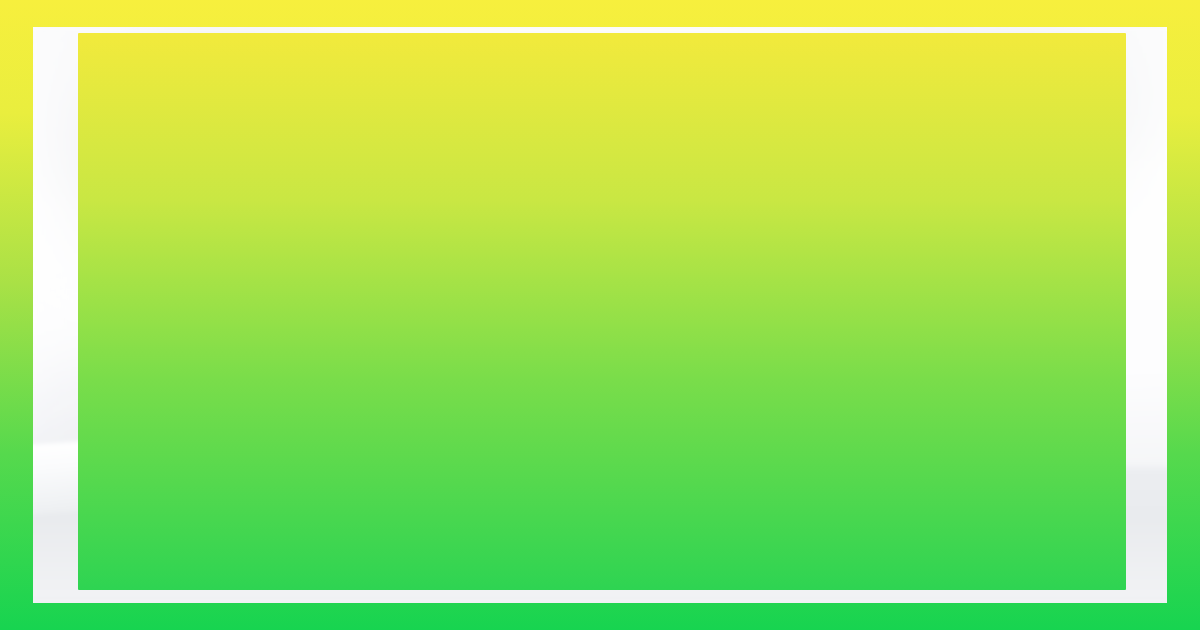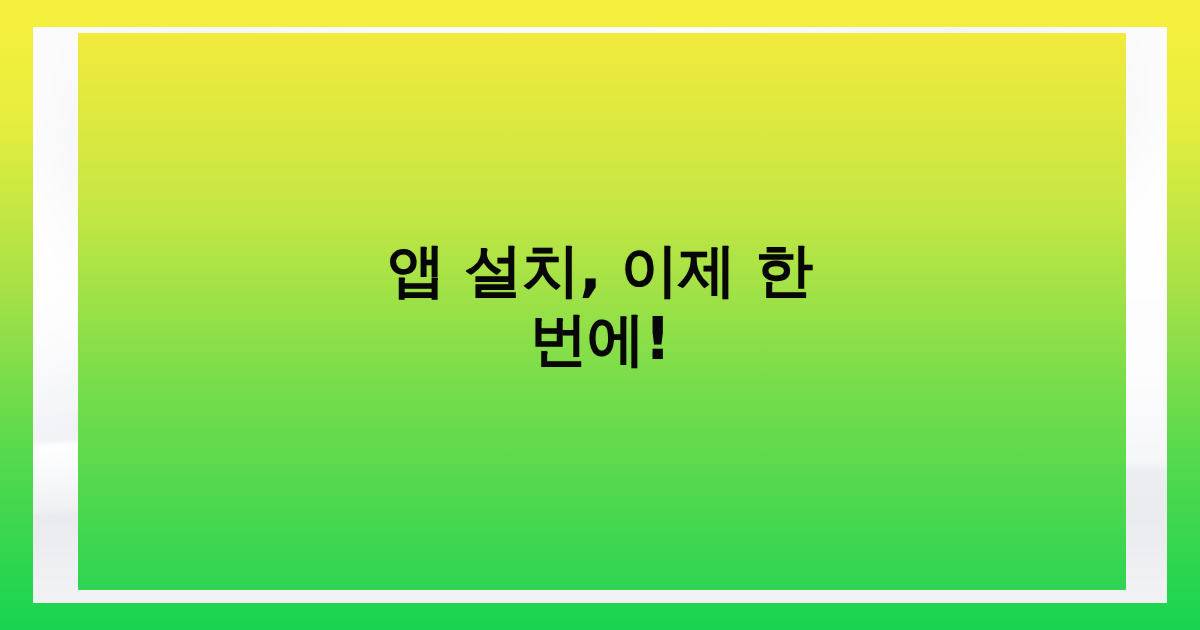--- a/index.html
+++ b/index.html
@@ -508,16 +508,14 @@
 
         </div>
       </div>
     </div>
 
     <div class="photo-blur"></div>
   </div>
 
   <div class="inner-line"></div>
 
-  <div class="headline">앱 설치, 이제 한
-번에!</div>
 
 </div>
 
 </body></html>

